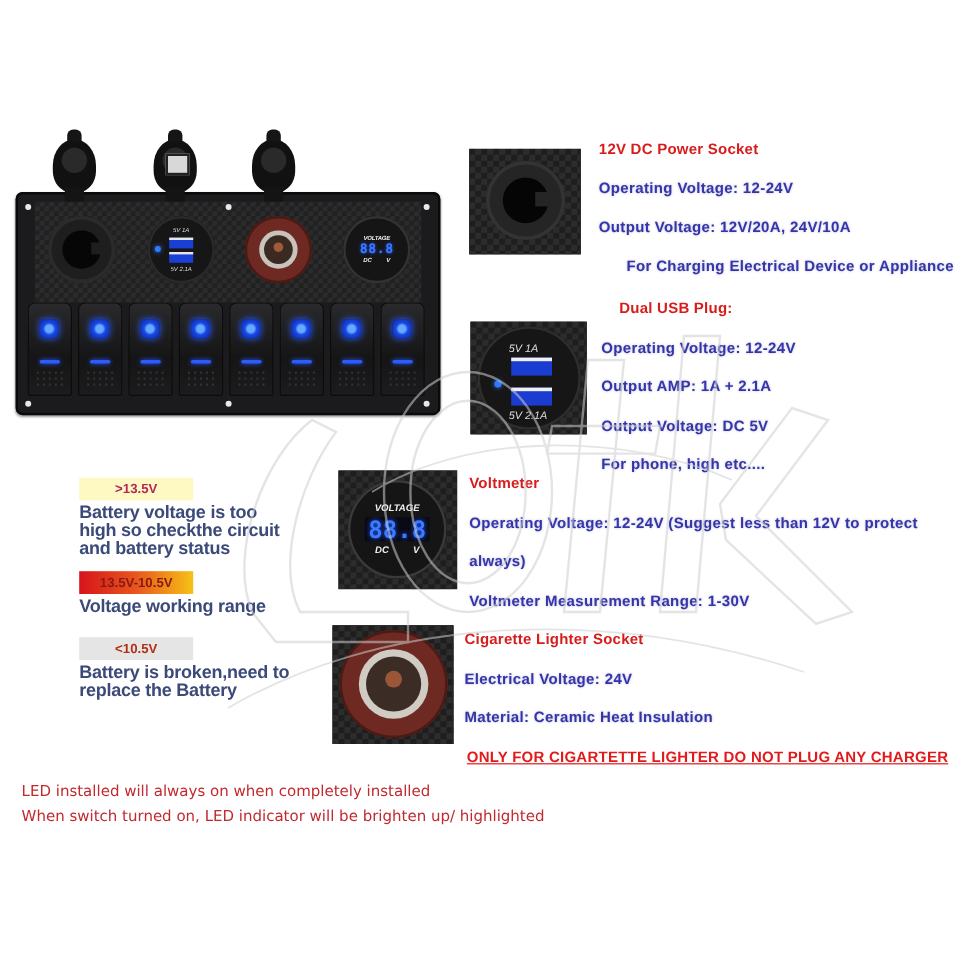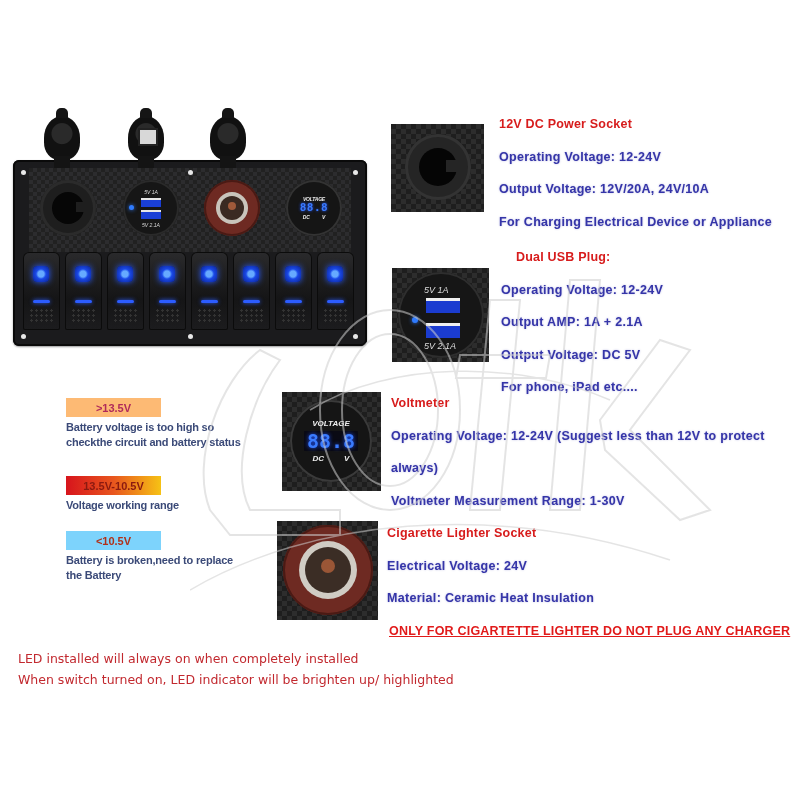--- a/index.html
+++ b/index.html
@@ -86,24 +86,24 @@
         linear-gradient(45deg, #2d2d2d 25%, transparent 25%, transparent 75%, #2d2d2d 75%);
       background-size: 10px 10px; background-position: 0 0, 5px 5px;
     }
 
     
     .hdr { color: #d71c1c; font-weight: bold; font-size: 12.5px; letter-spacing: 0.2px; white-space: nowrap; }
     .spec { color: #3535a8; font-weight: bold; font-size: 12.5px; letter-spacing: 0.3px; white-space: nowrap; text-shadow: 0 0 2px rgba(53,53,168,0.35); }
     .warn { color: #e11a1a; font-weight: bold; font-size: 12.5px; text-decoration: underline; white-space: nowrap; letter-spacing: 0.2px; }
 
     .badge { width: 95px; height: 19px; font-size: 11px; display: flex; align-items: center; justify-content: center; font-weight: bold; }
-    .badge.high { background: #fdba74; color: #b02a5a; }
+    .badge.high { background: #fef9c3; color: #b02a5a; }
     .badge.mid { background: linear-gradient(90deg, #d7141c 0%, #e8561e 50%, #f6c215 100%); color: #8a1a10; }
-    .badge.low { background: #7dd3fc; color: #b03018; }
-    .bdesc { color: #3b4a78; font-size: 11px; line-height: 15px; width: 180px; font-weight: bold; letter-spacing: -0.2px; }
+    .badge.low { background: #e5e5e5; color: #b03018; }
+    .bdesc { color: #3b4a78; font-size: 15px; line-height: 15px; width: 180px; font-weight: bold; letter-spacing: -0.2px; }
 
     .note { color: #c2292f; font-size: 12.5px; white-space: nowrap; font-family: "DejaVu Sans", sans-serif; }
 
     .watermark { left: 190px; top: 260px; width: 560px; height: 360px; pointer-events: none; }
   </style>
 </head>
 <body>
 
 <div class="abs panel">
   <div class="carbon"></div>
@@ -201,36 +201,36 @@
 
 <div class="abs thumb" style="left:391px;top:124px;width:93px;height:88px">
   <div class="carbon-bg"></div>
   <div style="position:absolute;left:14px;top:10px;width:66px;height:66px;border-radius:50%;background:#252525;box-shadow:inset 0 0 0 3px #333;"></div>
   <div style="position:absolute;left:28px;top:24px;width:38px;height:38px;border-radius:50%;background:#050505;"></div>
   <div style="position:absolute;left:55px;top:36px;width:12px;height:12px;background:#252525;"></div>
 </div>
 <div class="abs hdr" style="left:499px;top:117px">12V DC Power Socket</div>
 <div class="abs spec" style="left:499px;top:150px">Operating Voltage: 12-24V</div>
 <div class="abs spec" style="left:499px;top:182px">Output Voltage: 12V/20A, 24V/10A</div>
-<div class="abs spec" style="left:499px;top:215px">For Charging Electrical Device or Appliance</div>
+<div class="abs spec" style="left:522px;top:215px">For Charging Electrical Device or Appliance</div>
 
 <div class="abs thumb" style="left:392px;top:268px;width:97px;height:94px">
   <div class="carbon-bg"></div>
   <div style="position:absolute;left:6px;top:4px;width:86px;height:86px;border-radius:50%;background:#161616;box-shadow:inset 0 0 0 2px #2e2e2e;"></div>
   <div style="position:absolute;left:20px;top:49px;width:6px;height:6px;border-radius:50%;background:#2f7bff;box-shadow:0 0 4px #2f7bff;"></div>
   <div style="position:absolute;left:32px;top:17px;font-size:9px;color:#ddd;font-style:italic;">5V   1A</div>
   <div style="position:absolute;left:34px;top:30px;width:34px;height:12px;background:#1b3cd0;border-top:3px solid #f0f0f0;"></div>
   <div style="position:absolute;left:34px;top:55px;width:34px;height:12px;background:#1b3cd0;border-top:3px solid #f0f0f0;"></div>
   <div style="position:absolute;left:32px;top:73px;font-size:9px;color:#ddd;font-style:italic;">5V  2.1A</div>
 </div>
 <div class="abs hdr" style="left:516px;top:250px">Dual USB Plug:</div>
 <div class="abs spec" style="left:501px;top:283px">Operating Voltage: 12-24V</div>
 <div class="abs spec" style="left:501px;top:315px">Output AMP: 1A + 2.1A</div>
 <div class="abs spec" style="left:501px;top:348px">Output Voltage: DC 5V</div>
-<div class="abs spec" style="left:501px;top:380px">For phone, iPad etc....</div>
+<div class="abs spec" style="left:501px;top:380px">For phone, high etc....</div>
 
 <div class="abs thumb" style="left:282px;top:392px;width:99px;height:99px">
   <div class="carbon-bg"></div>
   <div style="position:absolute;left:8px;top:8px;width:82px;height:82px;border-radius:50%;background:#151515;box-shadow:inset 0 0 0 2px #3a3a3a;display:flex;flex-direction:column;align-items:center;justify-content:center;gap:3px;">
     <span style="font-size:8px;color:#eee;font-style:italic;font-weight:bold;">VOLTAGE</span>
     <span style="font-family:'DejaVu Sans Mono',monospace;font-size:20px;color:#3a7bff;font-weight:bold;line-height:20px;text-shadow:0 0 4px #2255ff;background:#0a0a14;padding:0 3px;">88.8</span>
     <span style="font-size:8px;color:#eee;font-style:italic;font-weight:bold;display:flex;gap:20px;">
       <span>DC</span>
       <span>V</span>
     </span>

